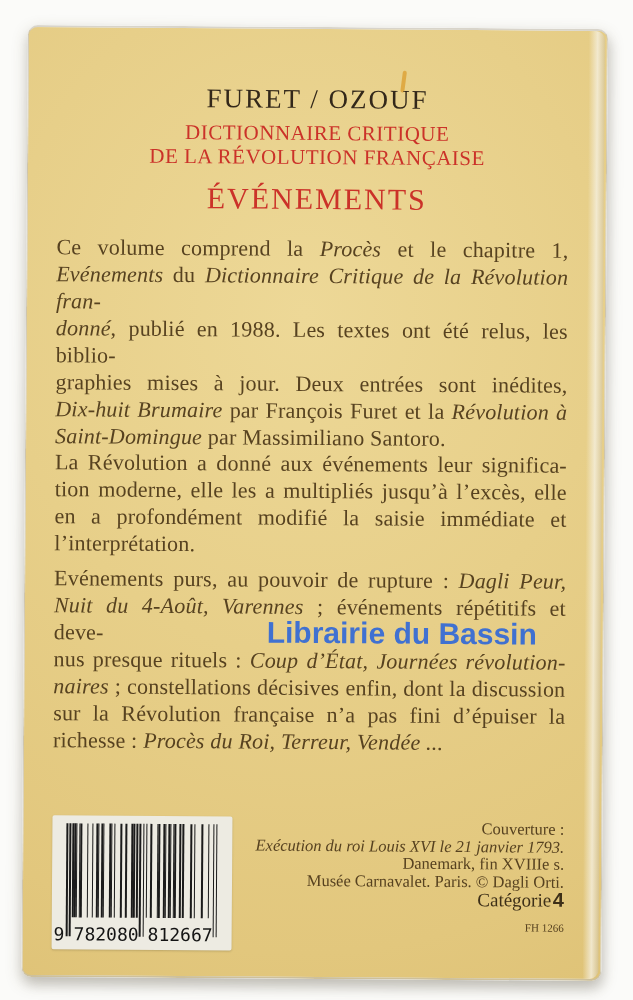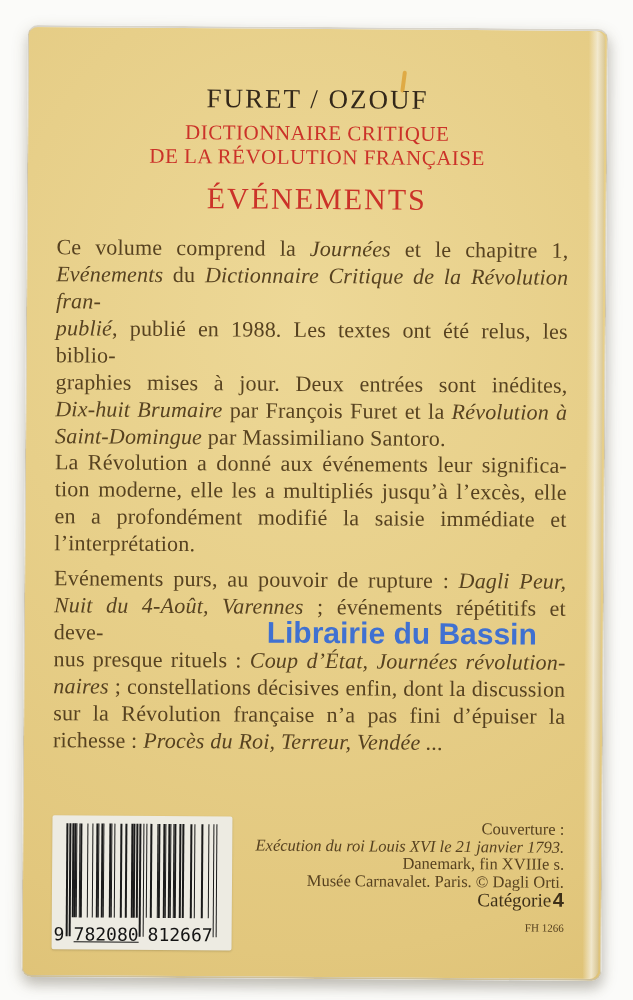--- a/index.html
+++ b/index.html
@@ -39,41 +39,41 @@
   .stockcode{position:absolute;right:37px;top:891px;font-size:11px;color:var(--text-brown);}
   .barcode{position:absolute;left:29px;top:788px;width:180px;height:134px;
          background:var(--label-bg);border-radius:2px;box-shadow:0 1px 2px rgba(80,70,40,.25);}
   .bars{position:absolute;left:14px;top:8px;display:flex;align-items:flex-start;}
   .bars i{flex:0 0 1.6px;height:94px;}
   .bars i.bar{background:var(--bar-black);}
   .bars i.tall{height:113px;}
   .bdigits{position:absolute;top:108px;left:0;width:100%;height:24px;
          font-family:"DejaVu Sans Mono","Liberation Mono",monospace;font-size:18px;color:#141414;}
   .bdigits span{position:absolute;top:0;}
-  .d9{left:2px;} .dg1{left:22px;width:62px;text-align:left;text-decoration:underline;} .dg2{left:96px;width:62px;text-align:right;}
+  .d9{left:2px;} .dg1{left:22px;width:62px;text-align:left;} .dg2{left:96px;width:62px;text-align:right;}
 </style>
 </head>
 <body>
 
 <div class="stage">
   <div class="cover">
     <div class="edge-strip"></div>
     <div class="scratch"></div>
 
     <header class="titles">
       <div class="author">FURET / OZOUF</div>
       <div class="series">DICTIONNAIRE CRITIQUE</div>
       <div class="series">DE LA RÉVOLUTION FRANÇAISE</div>
       <div class="booktitle">ÉVÉNEMENTS</div>
     </header>
 
     <section class="blurb justify p1">
-        <div class="tline"><span>Ce volume comprend la </span><span class="it">Journées</span><span> et le chapitre 1,</span></div>
+        <div class="tline"><span>Ce volume comprend la </span><span class="it">Procès</span><span> et le chapitre 1,</span></div>
         <div class="tline"><span class="it">Evénements</span><span> du </span><span class="it">Dictionnaire Critique de la Révolution fran-</span></div>
-        <div class="tline"><span class="it">publié</span><span>, publié en 1988. Les textes ont été relus, les biblio-</span></div>
+        <div class="tline"><span class="it">donné</span><span>, publié en 1988. Les textes ont été relus, les biblio-</span></div>
         <div class="tline"><span>graphies mises à jour. Deux entrées sont inédites,</span></div>
         <div class="tline"><span class="it">Dix-huit Brumaire</span><span> par François Furet et la </span><span class="it">Révolution à</span></div>
         <div class="tline tlast"><span class="it">Saint-Domingue</span><span> par Massimiliano Santoro.</span></div>
       </section>
     <section class="blurb justify p2">
         <div class="tline"><span>La Révolution a donné aux événements leur significa-</span></div>
         <div class="tline"><span>tion moderne, elle les a multipliés jusqu’à l’excès, elle</span></div>
         <div class="tline"><span>en a profondément modifié la saisie immédiate et</span></div>
         <div class="tline tlast"><span>l’interprétation.</span></div>
       </section>

